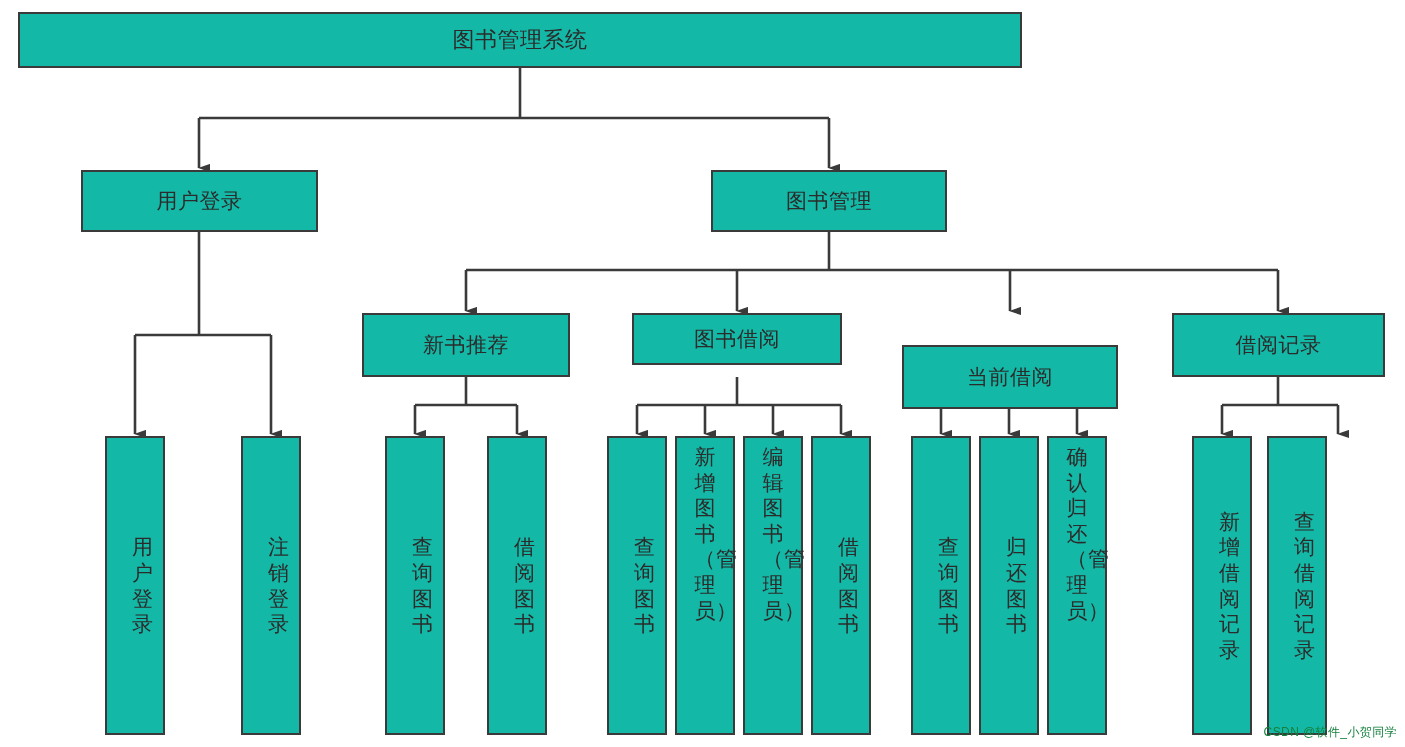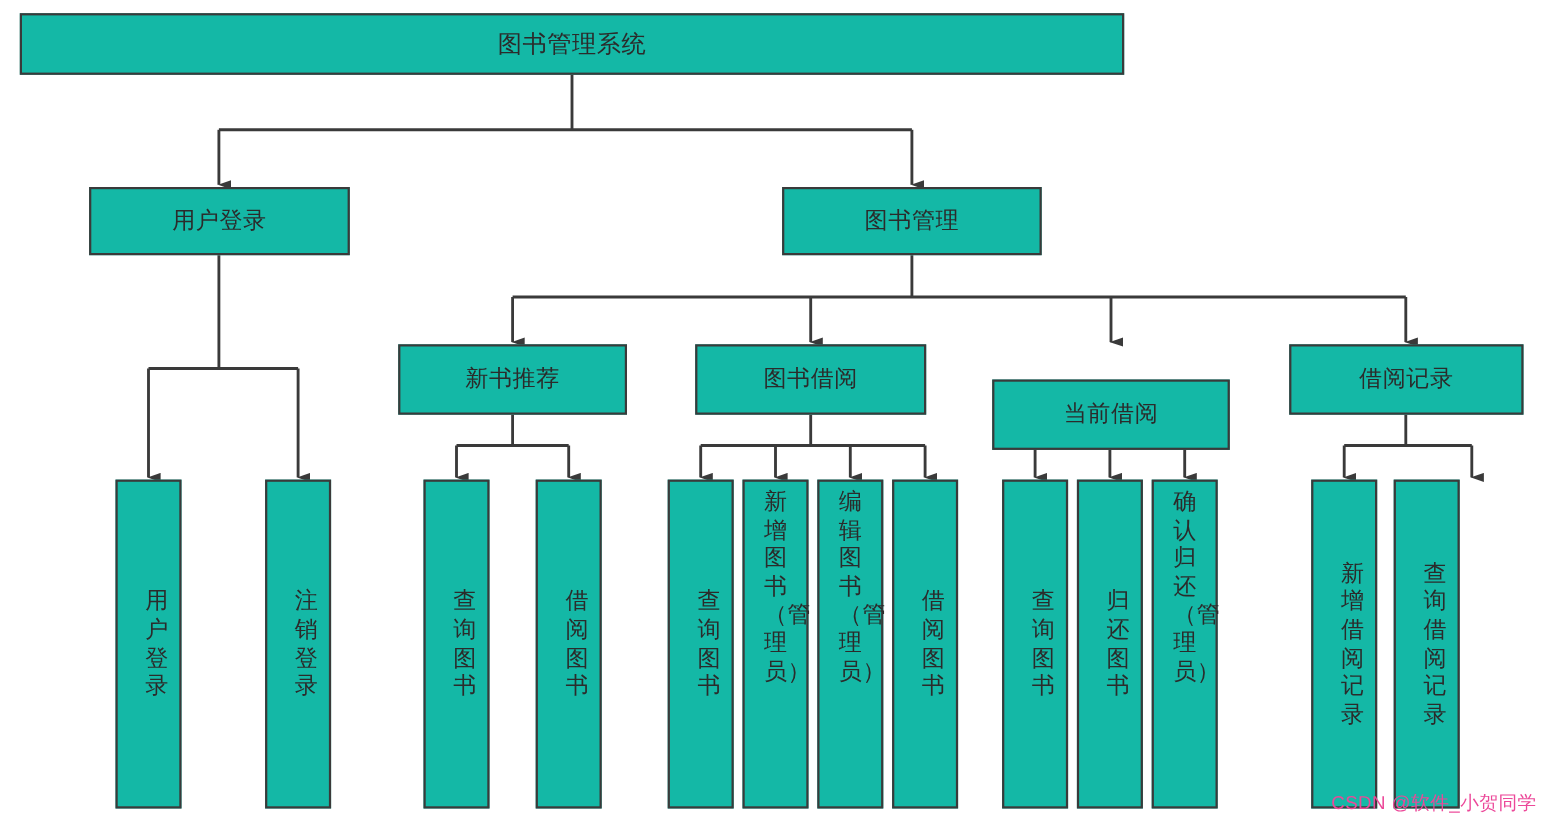--- a/index.html
+++ b/index.html
@@ -66,22 +66,22 @@
     line-height: 1.22;
     width: 1em;
     word-break: break-all;
     white-space: normal;
     text-align: center;
   }
   #watermark {
     position: absolute;
     right: 8px;
     bottom: 6px;
-    font-size: 17px;
-    color: #ec4899;
+    font-size: 12px;
+    color: #15803d;
     letter-spacing: 0.4px;
     white-space: nowrap;
     user-select: none;
   }
 </style>
 </head>
 <body>
 
 <div id="diagram-canvas">
 
@@ -143,21 +143,21 @@
   <div class="node horiz" style="left:81px; top:170px; width:237px; height:62px;">
     <span class="node-label">用户登录</span>
   </div>
   <div class="node horiz" style="left:711px; top:170px; width:236px; height:62px;">
     <span class="node-label">图书管理</span>
   </div>
 
   <div class="node horiz" style="left:362px; top:313px; width:208px; height:64px;">
     <span class="node-label">新书推荐</span>
   </div>
-  <div class="node horiz" style="left:632px; top:313px; width:210px; height:64px;">
+  <div class="node horiz" style="left:632px; top:313px; width:210px; height:52px;">
     <span class="node-label">图书借阅</span>
   </div>
   <div class="node horiz" style="left:902px; top:313px; width:216px; height:64px;margin-top:32px;">
     <span class="node-label">当前借阅</span>
   </div>
   <div class="node horiz" style="left:1172px; top:313px; width:213px; height:64px;">
     <span class="node-label">借阅记录</span>
   </div>
 
   <div class="node vert centered" style="left:105px; top:436px; width:60px; height:299px;">

